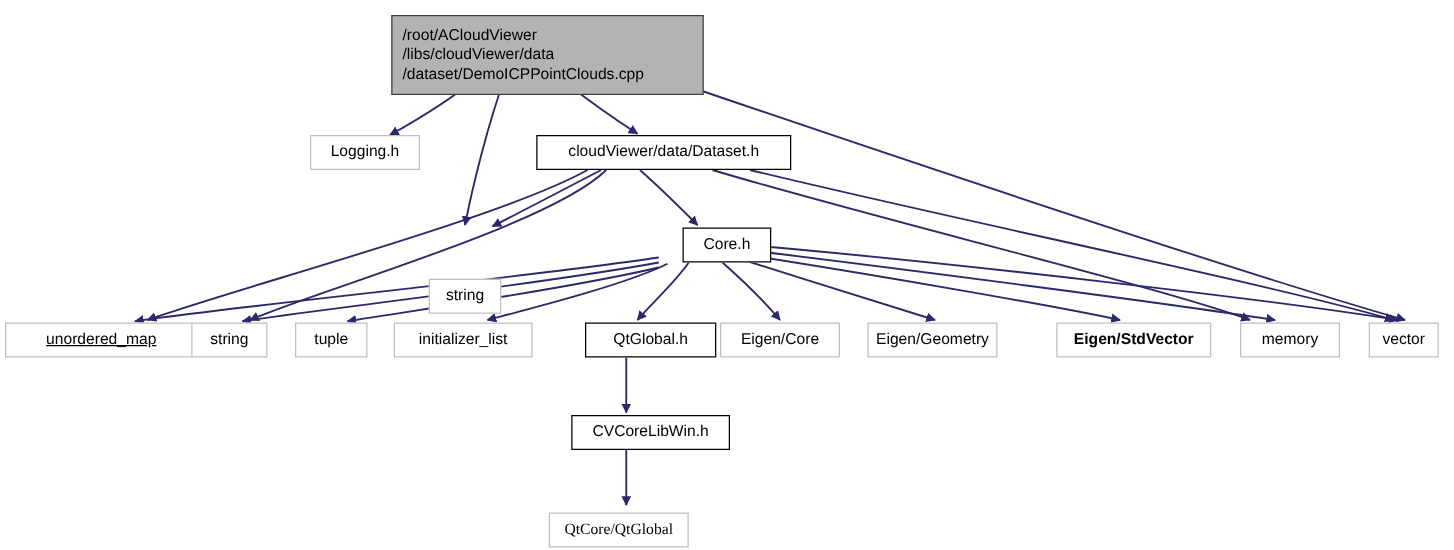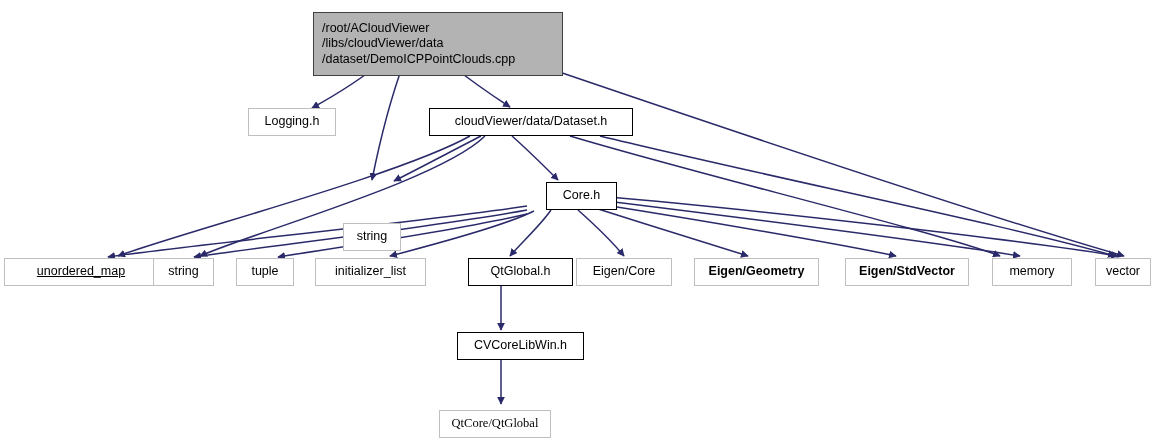--- a/index.html
+++ b/index.html
@@ -92,20 +92,20 @@
       <div class="node" style="left: 248px; top: 108px; width: 88px; height: 28px;">Logging.h</div>
       <div class="node emph" style="left: 410px; top: 108px; width: 204px; height: 28px;">cloudViewer/data/Dataset.h</div>
       <div class="node" style="left: 343px; top: 182px; width: 58px; height: 28px; margin-top: 41px;">string</div>
       <div class="node emph" style="left: 527px; top: 182px; width: 71px; height: 28px;">Core.h</div>
       <div class="node" style="left: 4px; top: 258px; width: 154px; height: 28px; text-decoration: underline;">unordered_map</div>
       <div class="node" style="left: 153px; top: 258px; width: 61px; height: 28px;">string</div>
       <div class="node" style="left: 236px; top: 258px; width: 58px; height: 28px;">tuple</div>
       <div class="node" style="left: 315px; top: 258px; width: 111px; height: 28px;">initializer_list</div>
       <div class="node emph" style="left: 449px; top: 258px; width: 105px; height: 28px;">QtGlobal.h</div>
       <div class="node" style="left: 576px; top: 258px; width: 96px; height: 28px;">Eigen/Core</div>
-      <div class="node" style="left: 694px; top: 258px; width: 125px; height: 28px; font-weight: bold;">Eigen/Geometry</div>
+      <div class="node" style="left: 694px; top: 258px; width: 104px; height: 28px;">Eigen/Geometry</div>
       <div class="node" style="left: 845px; top: 258px; width: 124px; height: 28px; font-weight: bold;">Eigen/StdVector</div>
       <div class="node" style="left: 992px; top: 258px; width: 80px; height: 28px;">memory</div>
       <div class="node" style="left: 1095px; top: 258px; width: 56px; height: 28px;">vector</div>
       <div class="node emph" style="left: 438px; top: 332px; width: 127px; height: 28px;">CVCoreLibWin.h</div>
       <div class="node" style="left: 439px; top: 410px; width: 112px; height: 28px; font-family: Liberation Serif, serif;">QtCore/QtGlobal</div>
     </div>
 </div>
 
 </body></html>

